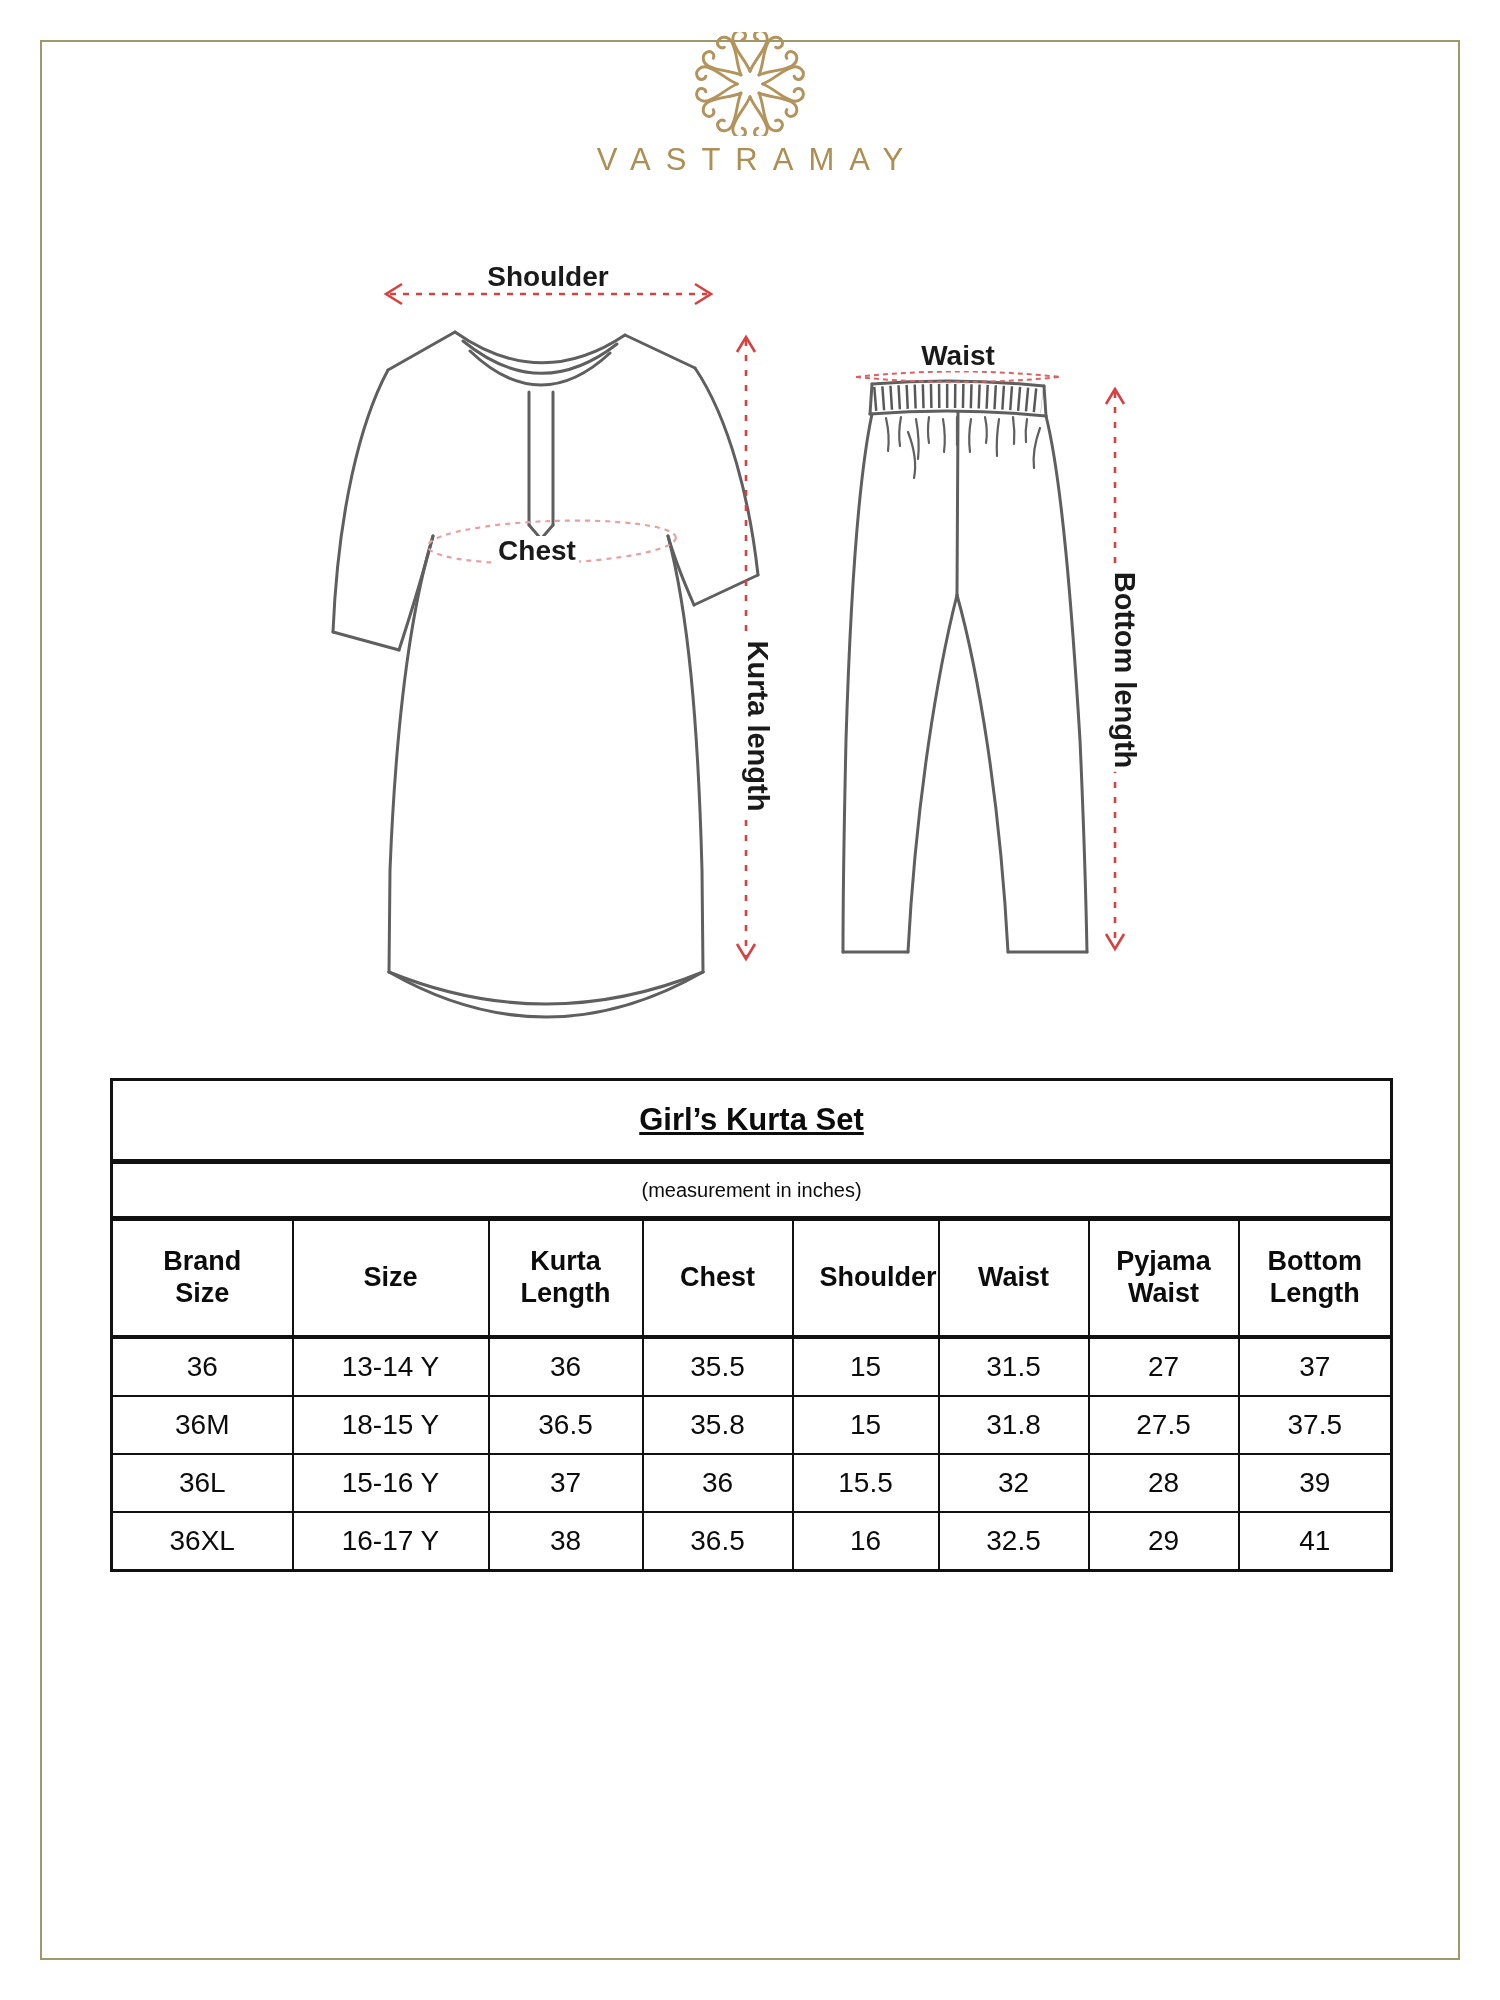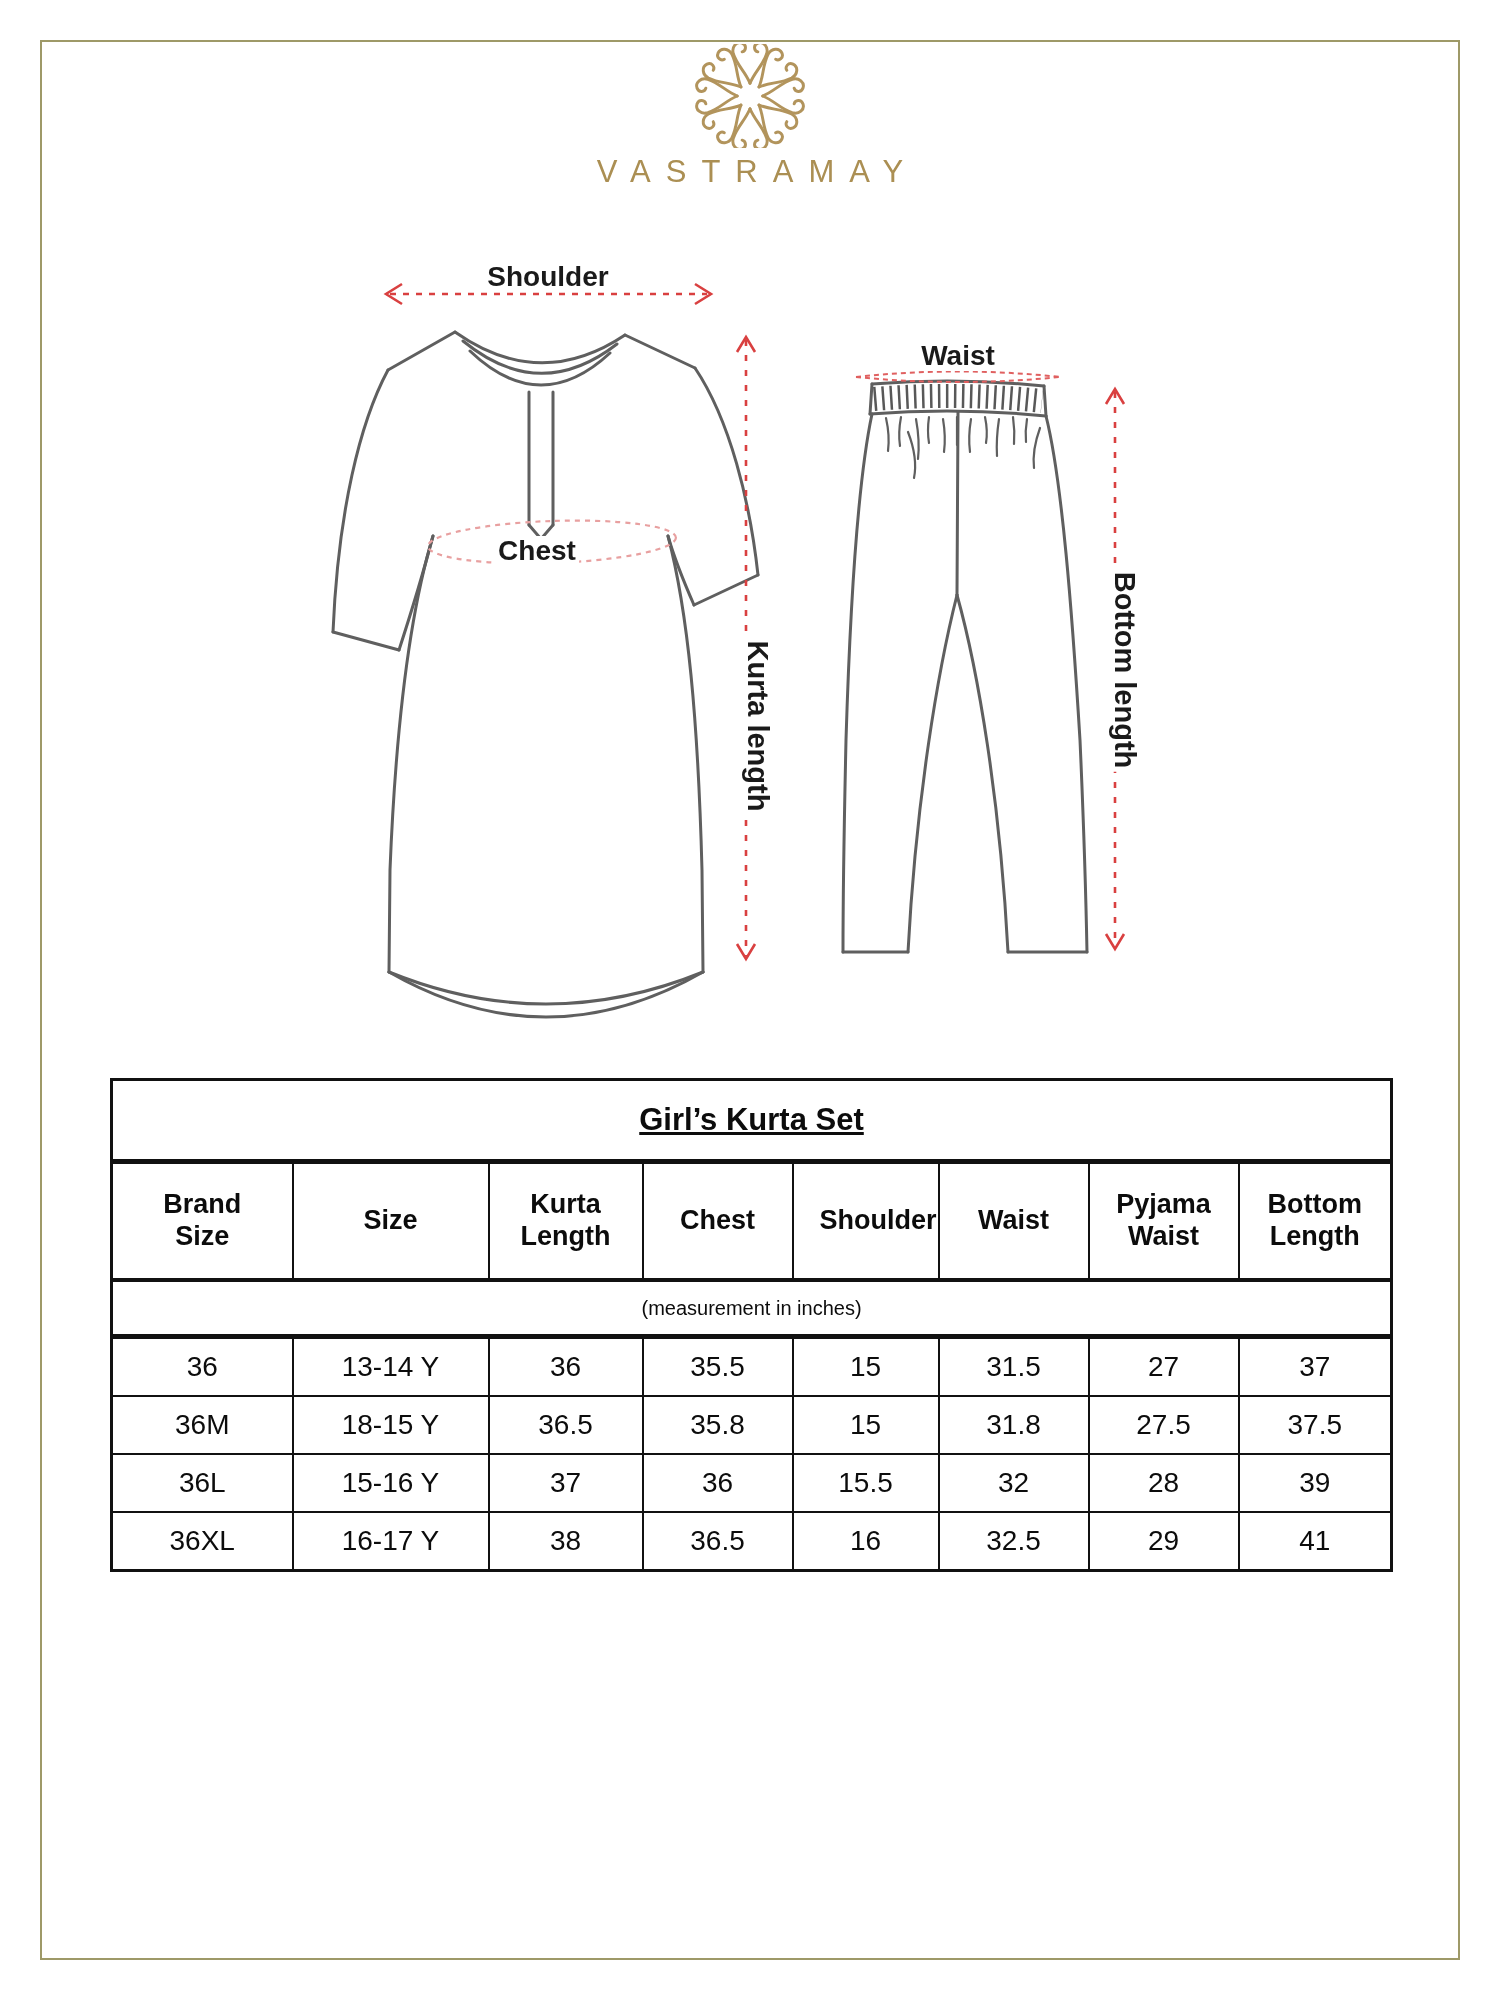--- a/index.html
+++ b/index.html
@@ -5,21 +5,21 @@
   html,body{margin:0;padding:0;background:#fff;}
   .page{
     position:relative;width:1500px;height:2000px;background:#ffffff;
     font-family:"Liberation Sans", sans-serif;color:#111;overflow:hidden;
   }
   .page-border{
     position:absolute;left:40px;top:40px;right:40px;bottom:40px;
     border:2px solid #9e9968;pointer-events:none;
   }
   
-  .logo-wrap{position:absolute;top:44px;left:0;width:1500px;text-align:center;}
+  .logo-wrap{position:absolute;top:32px;left:0;width:1500px;text-align:center;}
   .logo-mark{display:block;margin:0 auto;}
   .brand-name{
     margin-top:6px;font-size:31px;letter-spacing:15px;color:#ab8f53;
     font-weight:400;text-indent:15px;
   }
   
   .diagram{position:absolute;top:180px;left:0;width:1500px;height:900px;}
   .diagram svg{position:absolute;left:0;top:0;}
   .dlabel{
     position:absolute;font-weight:700;color:#1a1a1a;font-size:28px;
@@ -187,33 +187,33 @@
         <col style="width:146px">
         <col style="width:150px">
       <col style="width:150px">
         <col style="width:153px">
     </colgroup>
     <tbody>
       <tr>
         <td class="t-title" colspan="8">Girl’s Kurta Set</td>
       </tr>
       <tr>
+        <td class="t-sub" colspan="8">(measurement in inches)</td>
+      </tr>
+      <tr>
         <th>Brand Size</th>
         <th>Size</th>
         <th>Kurta Length</th>
         <th>Chest</th>
         <th>Shoulder</th>
         <th>Waist</th>
         <th>Pyjama Waist</th>
         <th>Bottom Length</th>
       </tr>
       <tr>
-        <td class="t-sub" colspan="8">(measurement in inches)</td>
-      </tr>
-      <tr>
         <td>36</td>
         <td>13-14 Y</td>
         <td>36</td>
         <td>35.5</td>
         <td>15</td>
         <td>31.5</td>
         <td>27</td>
         <td>37</td>
       </tr>
       <tr>

